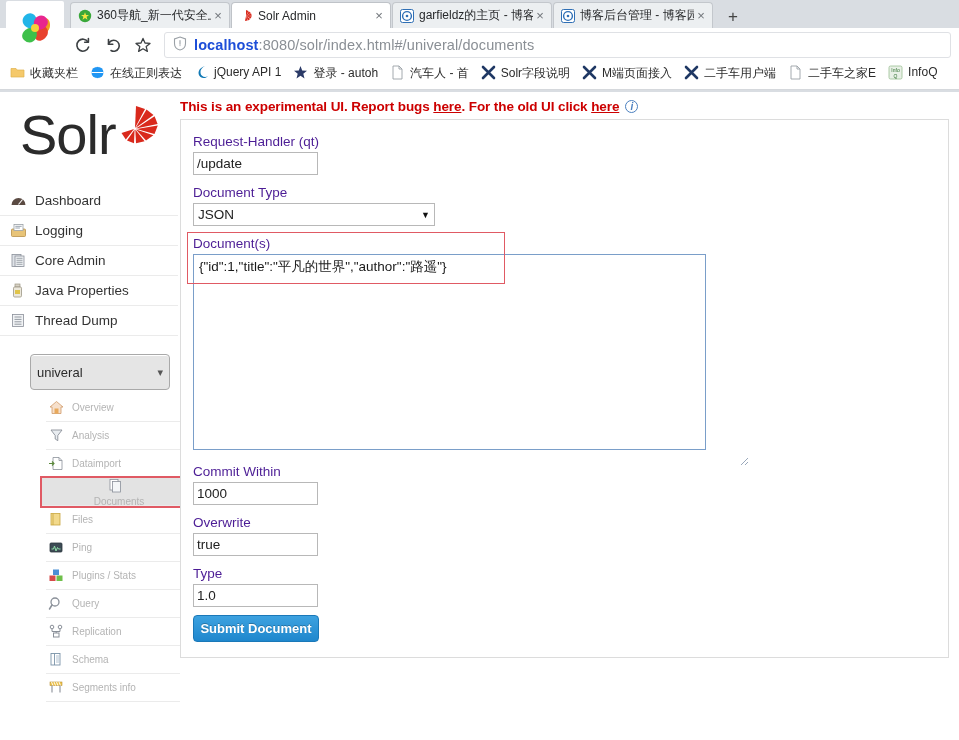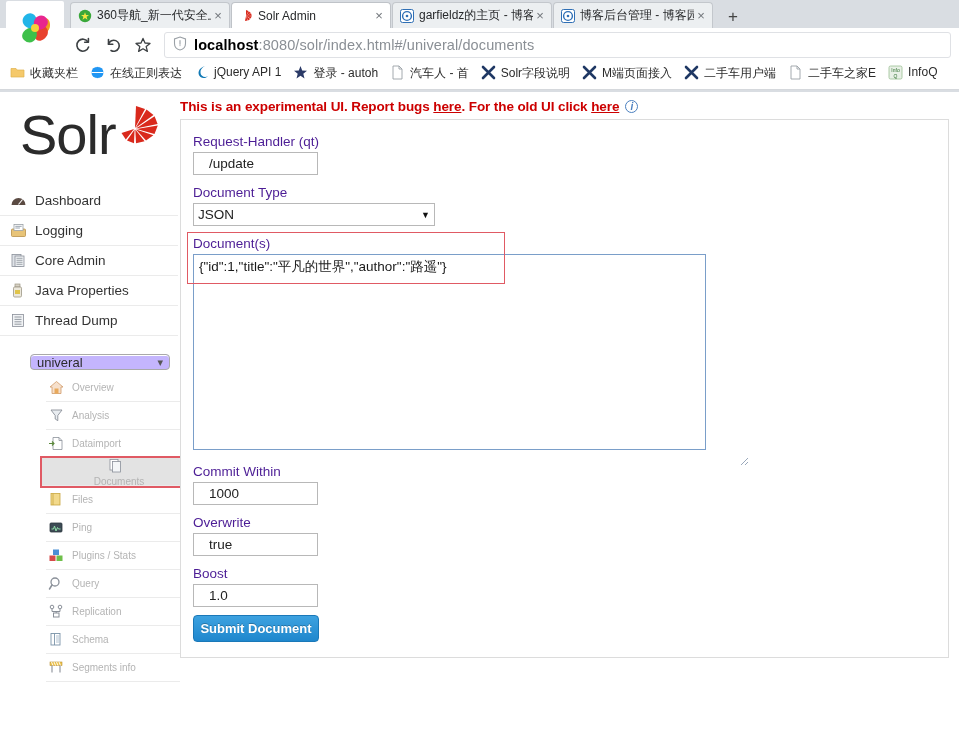--- a/index.html
+++ b/index.html
@@ -58,21 +58,21 @@
     justify-content: center; color: #3c4043;
   }
   .nav-btn.disabled { color: #c8ccd0; }
   #omnibox {
     flex: 1 1 auto; height: 26px; background: #ffffff;
     border: 1px solid #dfe1e5; border-radius: 3px;
     display: flex; align-items: center; padding: 0 8px; margin-left: 6px;
   }
   #omnibox .shield { margin-right: 7px; flex: 0 0 auto; }
   #urltext { font-size: 14.5px; color: #8a8f95; white-space: nowrap; letter-spacing: .1px; }
-  #urltext .host { color: #000000; font-weight: bold; }
+  #urltext .host { color: #1d4ed8; font-weight: bold; }
 
   
   #bookmarks {
     height: 28px; background: #ffffff; border-bottom: 1px solid #d5d8dc;
     display: flex; align-items: center; padding: 0 4px; overflow: hidden;
   }
   .bm {
     display: flex; align-items: flex-start; padding: 0 6px; height: 22px;
     flex: 0 0 auto; white-space: nowrap;
   }
@@ -88,22 +88,22 @@
 
   #menu-top { margin-top: 14px; }
   .m-item {
     height: 30px; display: flex; align-items: center;
     border-bottom: 1px solid #ebebeb; padding-left: 10px;
     font-size: 13.5px; color: #333; margin-right: 2px;
   }
   .m-item .mi-ico { width: 18px; height: 16px; margin-right: 7px; flex: 0 0 18px; position: relative; }
 
   #core-select {
-    margin: 18px 0 0 30px; width: 140px; height: 16px;
-    border: 1px solid #a9a9a9; border-radius: 4px; background: #c4b5fd;
+    margin: 18px 0 0 30px; width: 140px; height: 36px;
+    border: 1px solid #a9a9a9; border-radius: 4px; background: #e5e5e5;
     display: flex; align-items: center; padding: 0 6px;
     font-size: 13px; color: #2b2b2b; justify-content: space-between;
     box-shadow: inset 0 1px 0 #fff;
   }
   #core-menu { margin-left: 46px; margin-top: 4px; width: 134px; }
   .c-item {
     height: 28px; display: flex; align-items: center;
     border-bottom: 1px solid #ebebeb;
     font-size: 10px; color: #b4b4b4; position: relative; padding-left: 2px;
   }
@@ -127,21 +127,21 @@
     vertical-align: 1px; margin-left: 6px; font-style: italic;
   }
   #panel {
     border: 1px solid #dcdcdc; background: #fff;
     height: 539px; padding: 14px 0 0 12px; position: relative;
     width: 769px;
   }
   .f-label { font-size: 13.5px; color: #4c1d95; margin-bottom: 3px; }
   .f-input {
     height: 23px; border: 1px solid #b8b8b8; background: #fff;
-    font-size: 13.5px; color: #222; padding: 0 15px;
+    font-size: 13.5px; color: #222; padding: 0 3px;
     display: flex; align-items: center; font-family: "Liberation Sans", sans-serif;
   }
   .f-group { margin-bottom: 10px; }
   #rh-input { width: 125px; }
   #select-box {
     width: 242px; height: 23px; border: 1px solid #b8b8b8; background: #fff;
     font-size: 13.5px; color: #222; padding: 0 4px;
     display: flex; align-items: center; justify-content: space-between;
   }
   #select-box .caret { font-size: 9px; color: #111; }
@@ -540,20 +540,20 @@
         <div class="f-label">Commit Within</div>
         <div class="f-input" id="cw-input">1000</div>
       </div>
 
       <div class="f-group">
         <div class="f-label">Overwrite</div>
         <div class="f-input" id="ov-input">true</div>
       </div>
 
       <div class="f-group" style="margin-bottom:0">
-        <div class="f-label">Boost</div>
+        <div class="f-label">Type</div>
         <div class="f-input" id="bo-input">1.0</div>
       </div>
 
       <div id="submit-btn">Submit Document</div>
     </div>
   </div>
 </div>
 
 </body></html>

